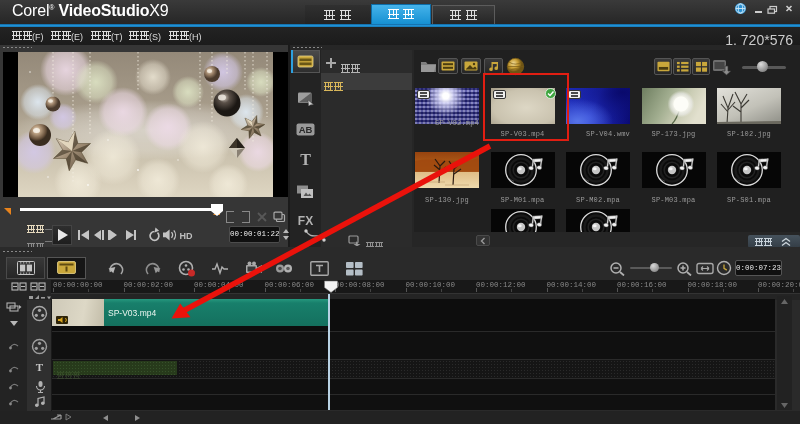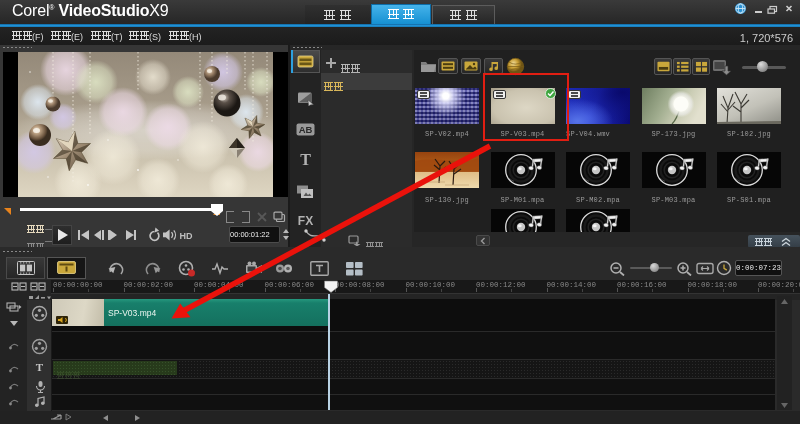--- a/index.html
+++ b/index.html
@@ -36,21 +36,21 @@
  </svg>
 </div>
 <div class="abs" style="left:0;top:24px;width:800px;height:3px;background:linear-gradient(#0d5a8f,#2196dc 40%,#1879b4)"></div>
 
 <div class="abs" style="left:0;top:27px;width:800px;height:18px;background:linear-gradient(#232323,#1b1b1b);color:#ddd;font-size:9px">
  <span class="abs" style="left:12px;top:4px"><span class="cj" style="width:9.5px;height:9px"></span><span class="cj" style="width:9.5px;height:9px;margin-left:1px"></span>(F)</span>
  <span class="abs" style="left:51px;top:4px"><span class="cj" style="width:9.5px;height:9px"></span><span class="cj" style="width:9.5px;height:9px;margin-left:1px"></span>(E)</span>
  <span class="abs" style="left:91px;top:4px"><span class="cj" style="width:9.5px;height:9px"></span><span class="cj" style="width:9.5px;height:9px;margin-left:1px"></span>(T)</span>
  <span class="abs" style="left:129px;top:4px"><span class="cj" style="width:9.5px;height:9px"></span><span class="cj" style="width:9.5px;height:9px;margin-left:1px"></span>(S)</span>
  <span class="abs" style="left:169px;top:4px"><span class="cj" style="width:9.5px;height:9px"></span><span class="cj" style="width:9.5px;height:9px;margin-left:1px"></span>(H)</span>
- <span class="abs" style="right:7px;top:5px;font-size:11px;color:#ccc">1, 720*576</span>
+ <span class="abs" style="right:7px;top:5px;font-size:14px;color:#ccc">1, 720*576</span>
 </div>
 
 <div class="abs" style="left:0;top:45px;width:288px;height:202px;background:#363636">
  <div class="abs" style="left:2px;top:1px;width:30px;height:3px;background-image:radial-gradient(circle 1px,#888 60%,transparent 61%);background-size:4px 3px"></div>
 
  <div class="abs" style="left:3px;top:7px;width:285px;height:145px;background:#000">
   <svg class="abs" style="left:15px;top:0" width="255" height="145" viewBox="0 0 255 145">
    <defs>
     <linearGradient id="vbg" x1="0" y1="0" x2="0" y2="1">
      <stop offset="0" stop-color="#948979"></stop>
@@ -199,21 +199,21 @@
    <path d="M49 5 L42 10 L49 15 Z M50 5 h2 v10 h-2 Z"></path>
    <path d="M58 5 L65 10 L58 15 Z M56 5 h2 v10 h-2 Z"></path>
    <path d="M74 5 L82 10 L74 15 Z M82 5 h2 v10 h-2 Z"></path>
   </g>
   <path d="M102.5 6.5 a4.4 4.4 0 1 0 3 1.2" stroke="#c2c2c2" stroke-width="1.7" fill="none"></path>
   <path d="M103.5 2.6 l3.6 3.2 l-4.6 1.6 Z" fill="#c2c2c2"></path>
   <path d="M111 7.6 h2.8 l3.8 -3.2 v11 l-3.8 -3.2 H111 Z" fill="#c2c2c2"></path>
   <path d="M119.5 7.2 a4.4 4.4 0 0 1 0 5.6 M121.8 5.4 a7.2 7.2 0 0 1 0 9.2" stroke="#c2c2c2" stroke-width="1.3" fill="none"></path>
   <text x="127.5" y="13.5" font-family="Liberation Sans" font-size="9" font-weight="bold" fill="#bebebe">HD</text>
  </svg>
- <div class="abs" style="left:229px;top:181px;width:51px;height:17px;background:#101010;border:1px solid #4c4c4c;border-radius:2px;color:#eee;font-size:7.5px;font-family:Liberation Sans, sans-serif;text-align:left;line-height:15px;letter-spacing:0">00:00:01:22</div>
+ <div class="abs" style="left:229px;top:181px;width:51px;height:17px;background:#101010;border:1px solid #4c4c4c;border-radius:2px;color:#eee;font-size:7.5px;font-family:Liberation Mono, monospace;text-align:center;line-height:15px;letter-spacing:0">00:00:01:22</div>
  <svg class="abs" style="left:281.5px;top:183px" width="8" height="13" viewBox="0 0 8 13">
       <path d="M4 1 L7 5 L1 5 Z M1 8 L7 8 L4 12 Z" fill="#b9b9b9"></path>
     </svg>
 </div>
 <div class="abs" style="left:290px;top:45px;width:510px;height:202px;background:#262626">
  <div class="abs" style="left:2px;top:1px;width:30px;height:3px;background-image:radial-gradient(circle 1px,#888 60%,transparent 61%);background-size:4px 3px"></div>
 
  <div class="abs" style="left:0;top:5px;width:31px;height:197px;background:#232323">
   <div class="abs" style="left:1px;top:0px;width:29px;height:23px;background:linear-gradient(#4a4a4a,#2e2e2e);border:1px solid #555"></div>
   <div class="abs" style="left:1px;top:0px;width:2px;height:23px;background:#2da0e0"></div>
@@ -432,23 +432,23 @@
         <use href="#rec"></use>
       </svg>
   <svg class="abs" style="left:76.5px;top:159px" width="64" height="23" viewBox="0 0 64 23">
         <use href="#rec"></use>
       </svg>
   <svg class="abs" style="left:152px;top:159px" width="64" height="23" viewBox="0 0 64 23">
         <use href="#rec"></use>
       </svg>
  </div>
  <div class="abs" style="left:124px;top:5px;width:386px;height:182px;pointer-events:none;font-family:'Liberation Mono',monospace;font-size:7px;color:#9a9a9a;letter-spacing:.2px">
-  <span class="abs" style="left:1px;top:80px;width:64px;text-align:center">SP-V02.mp4</span>
+  <span class="abs" style="left:1px;top:69px;width:64px;text-align:right">SP-V02.mp4</span>
   <span class="abs" style="left:76.5px;top:80px;width:64px;text-align:center">SP-V03.mp4</span>
-  <span class="abs" style="left:152px;top:80px;width:64px;text-align:left">SP-V04.wmv</span>
+  <span class="abs" style="left:152px;top:80px;width:64px;text-align:right">SP-V04.wmv</span>
   <span class="abs" style="left:227.5px;top:80px;width:64px;text-align:center">SP-173.jpg</span>
   <span class="abs" style="left:303px;top:80px;width:64px;text-align:center">SP-102.jpg</span>
   <span class="abs" style="left:1px;top:146px;width:64px;text-align:center">SP-130.jpg</span>
   <span class="abs" style="left:76.5px;top:146px;width:64px;text-align:center">SP-M01.mpa</span>
   <span class="abs" style="left:152px;top:146px;width:64px;text-align:center">SP-M02.mpa</span>
   <span class="abs" style="left:227.5px;top:146px;width:64px;text-align:center">SP-M03.mpa</span>
   <span class="abs" style="left:303px;top:146px;width:64px;text-align:center">SP-S01.mpa</span>
  </div>
 
  <svg class="abs" style="left:14px;top:184px" width="22" height="15" viewBox="0 0 22 15">

